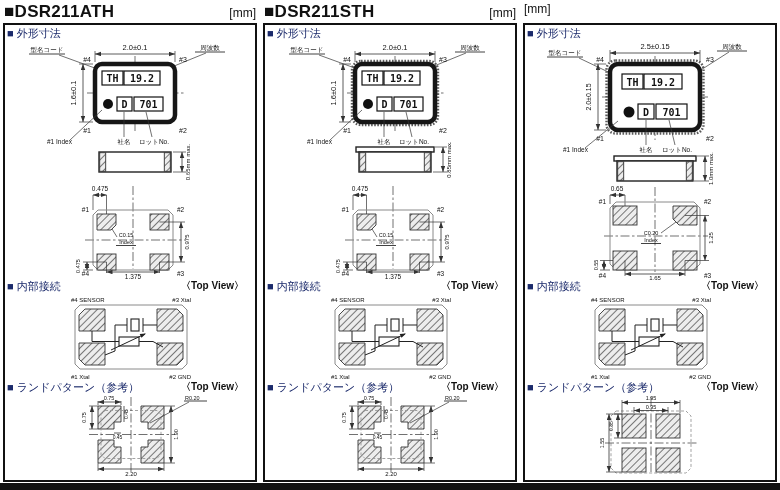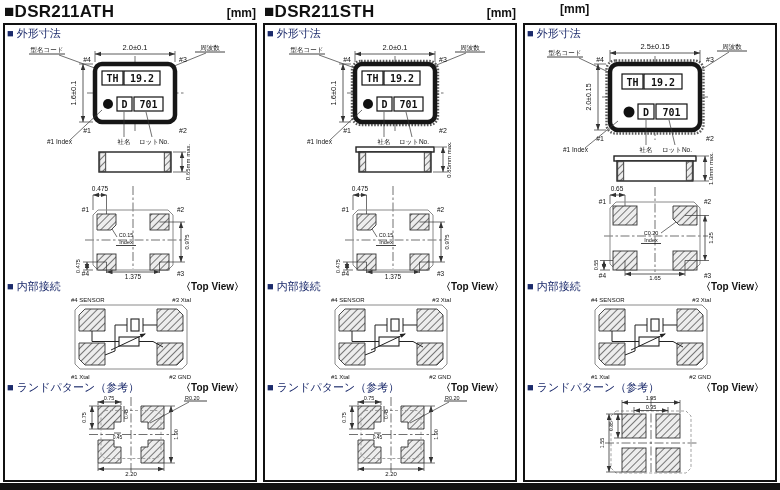--- a/index.html
+++ b/index.html
@@ -2,24 +2,24 @@
 <html><head>
 <meta charset="utf-8">
 <style>
   html,body{margin:0;padding:0;}
   body{width:780px;height:490px;background:#fff;position:relative;overflow:hidden;
        font-family:"Liberation Sans",sans-serif;color:#111;}
   .page{display:flex;width:780px;}
   .panel{width:260px;box-sizing:border-box;padding:2px 3px 0 3px;}
   .panel-title{display:flex;justify-content:space-between;align-items:baseline;height:21px;padding:0 1px;}
   .panel-title .t{font-size:17px;font-weight:bold;letter-spacing:.3px;white-space:nowrap;}
-  .panel-title .u{font-size:12px;font-weight:bold;margin-left:36px;}
+  .panel-title .u{font-size:12px;font-weight:normal;}
   .panel-box{border:2px solid #111;height:459px;box-sizing:border-box;padding:2px 1px 0 2px;background:#fff;}
   .sec-head{color:#1b2a6b;font-weight:normal;font-size:11px;line-height:13px;height:13px;white-space:nowrap;}
-  .sec-row{display:flex;justify-content:space-between;align-items:center;height:13px;padding-right:10px;}
+  .sec-row{display:flex;justify-content:space-between;align-items:flex-start;height:13px;padding-right:10px;}
   .topview{font-size:10px;line-height:12px;color:#111;white-space:nowrap;font-weight:bold;}
   svg{display:block;}
   text{font-family:"Liberation Sans",sans-serif;fill:#111;}
   .d8{font-size:7.5px;} .d7{font-size:7px;} .d65{font-size:6.5px;} .d6{font-size:6px;}
   .d55{font-size:5.5px;} .d5{font-size:5px;}
   .mk{font-family:"DejaVu Sans Mono","Liberation Mono",monospace;font-weight:bold;font-size:10px;}
   .cl{stroke:#333;stroke-width:.7;stroke-dasharray:9 2.5 2.5 2.5;fill:none;}
   .dl{stroke:#333;stroke-width:.8;fill:none;}
   .xl{stroke:#333;stroke-width:.7;fill:none;}
   .ld{stroke:#333;stroke-width:.7;fill:none;}

